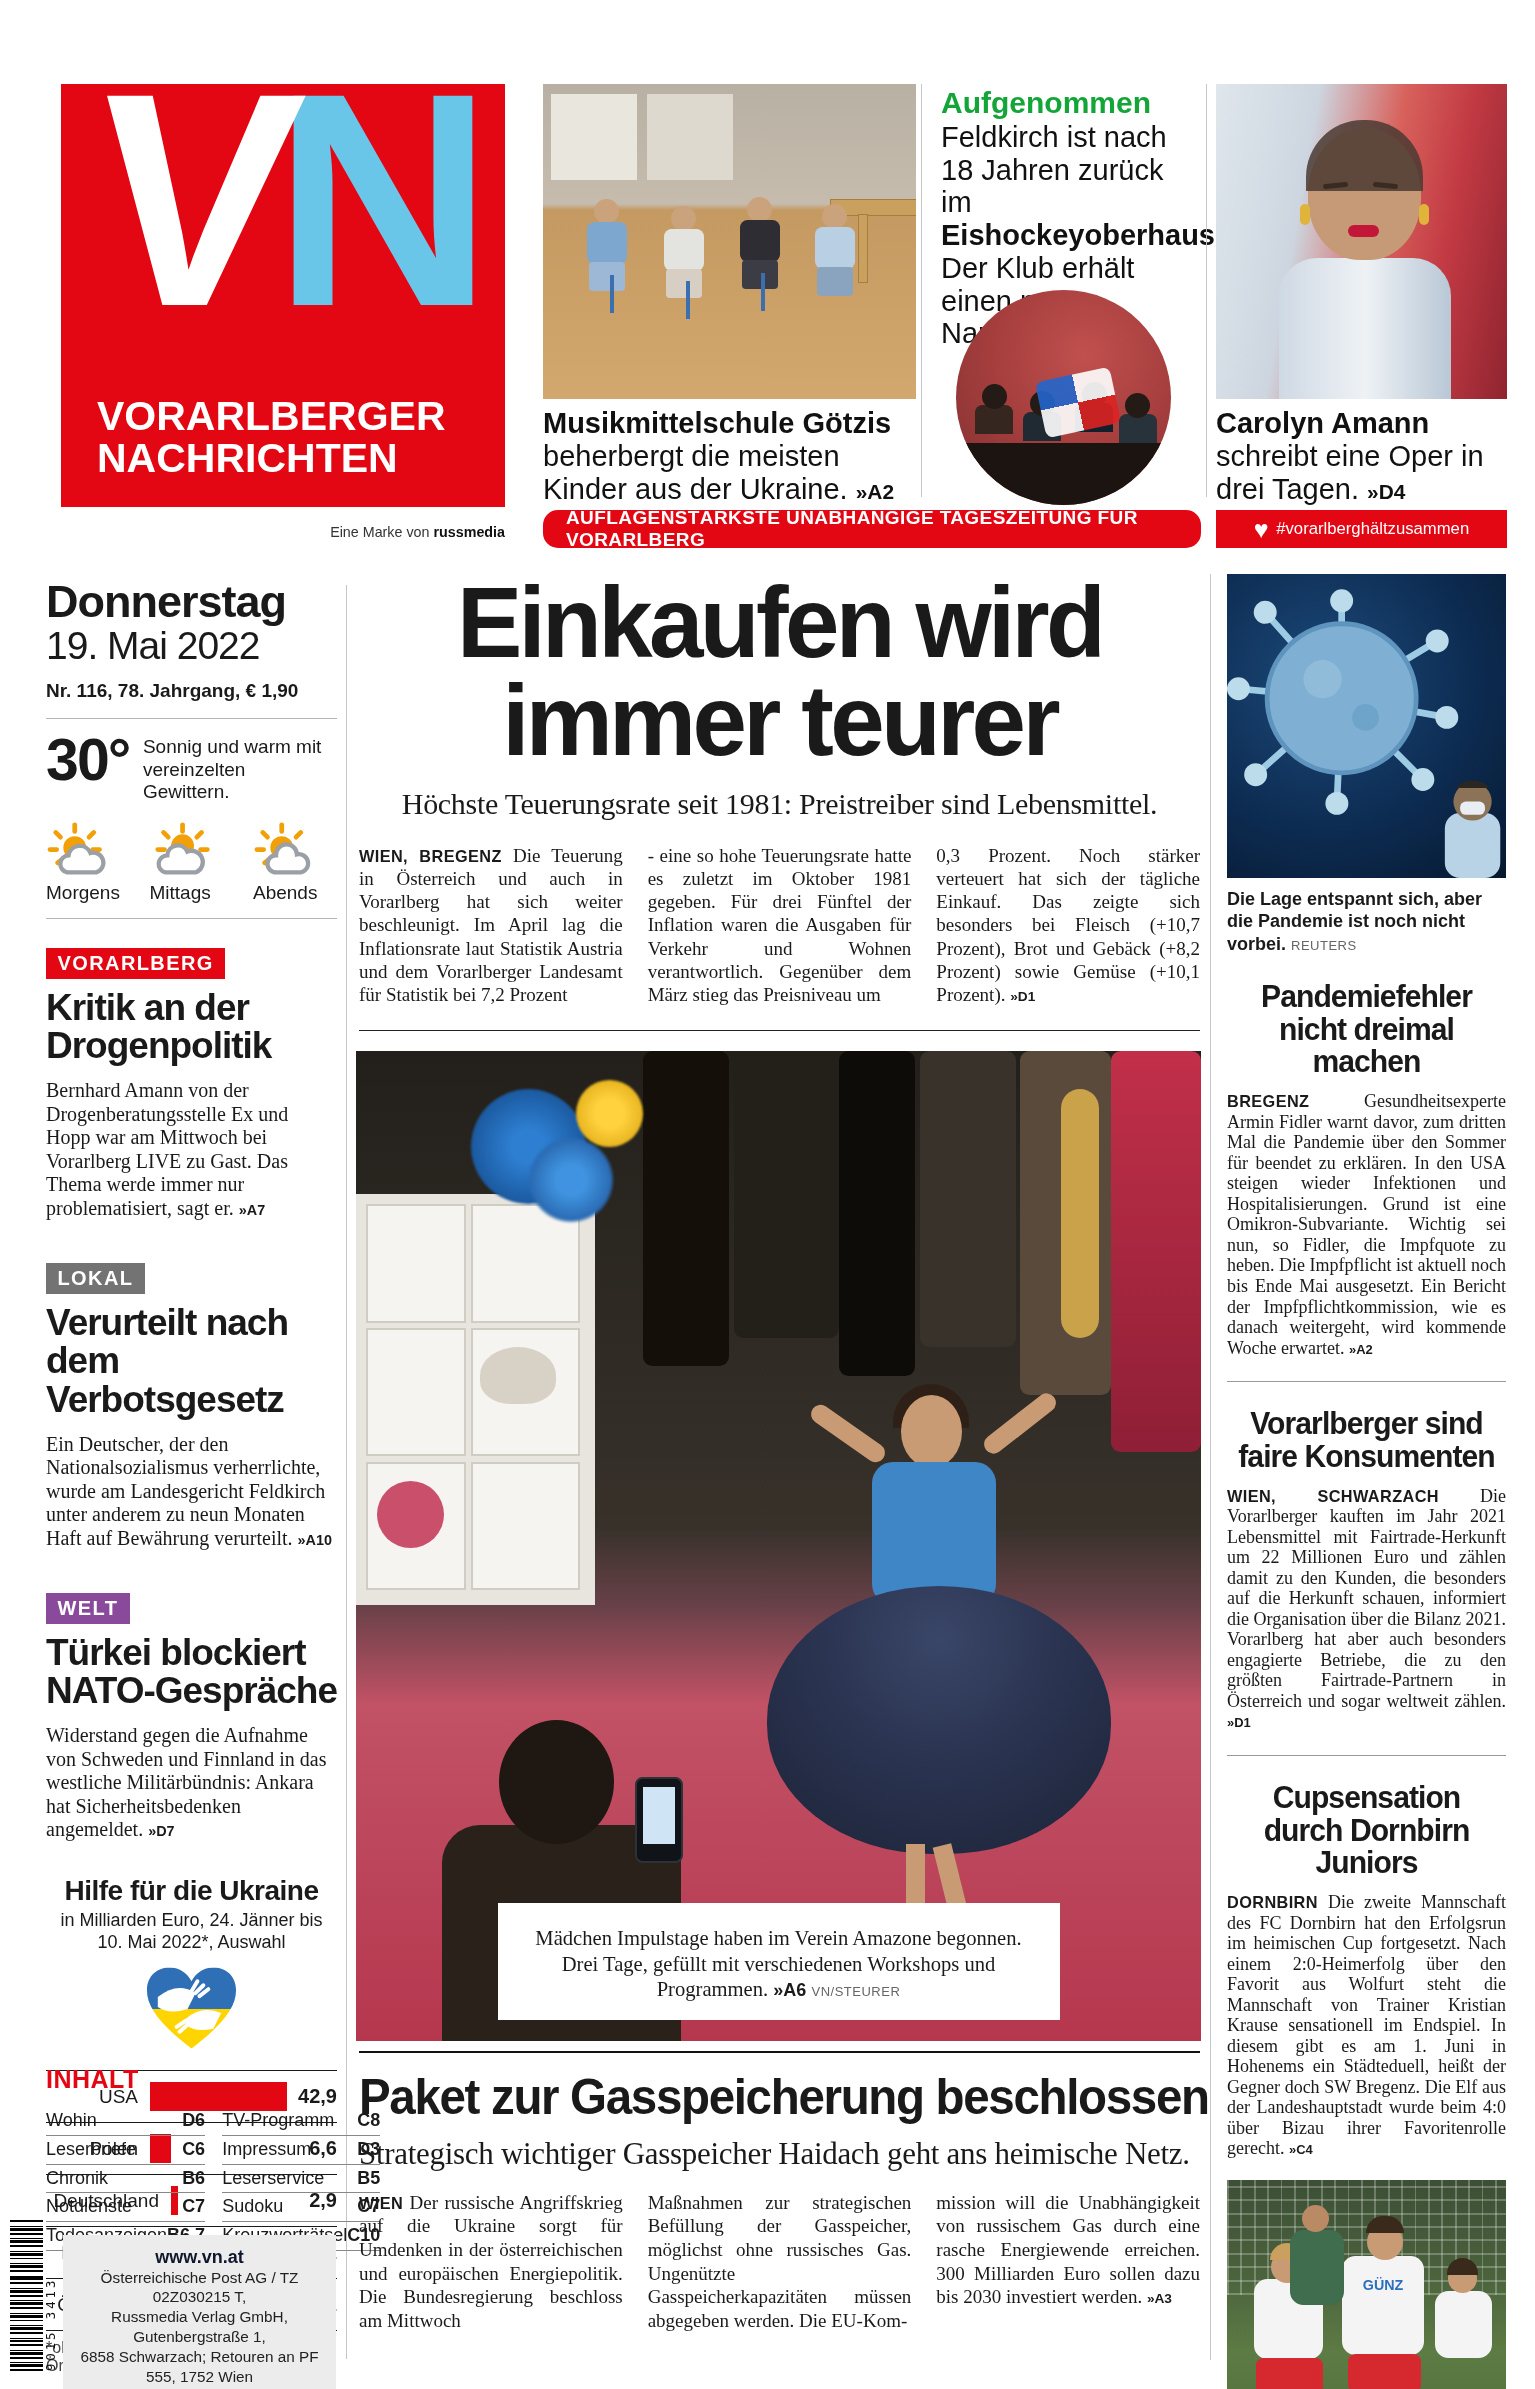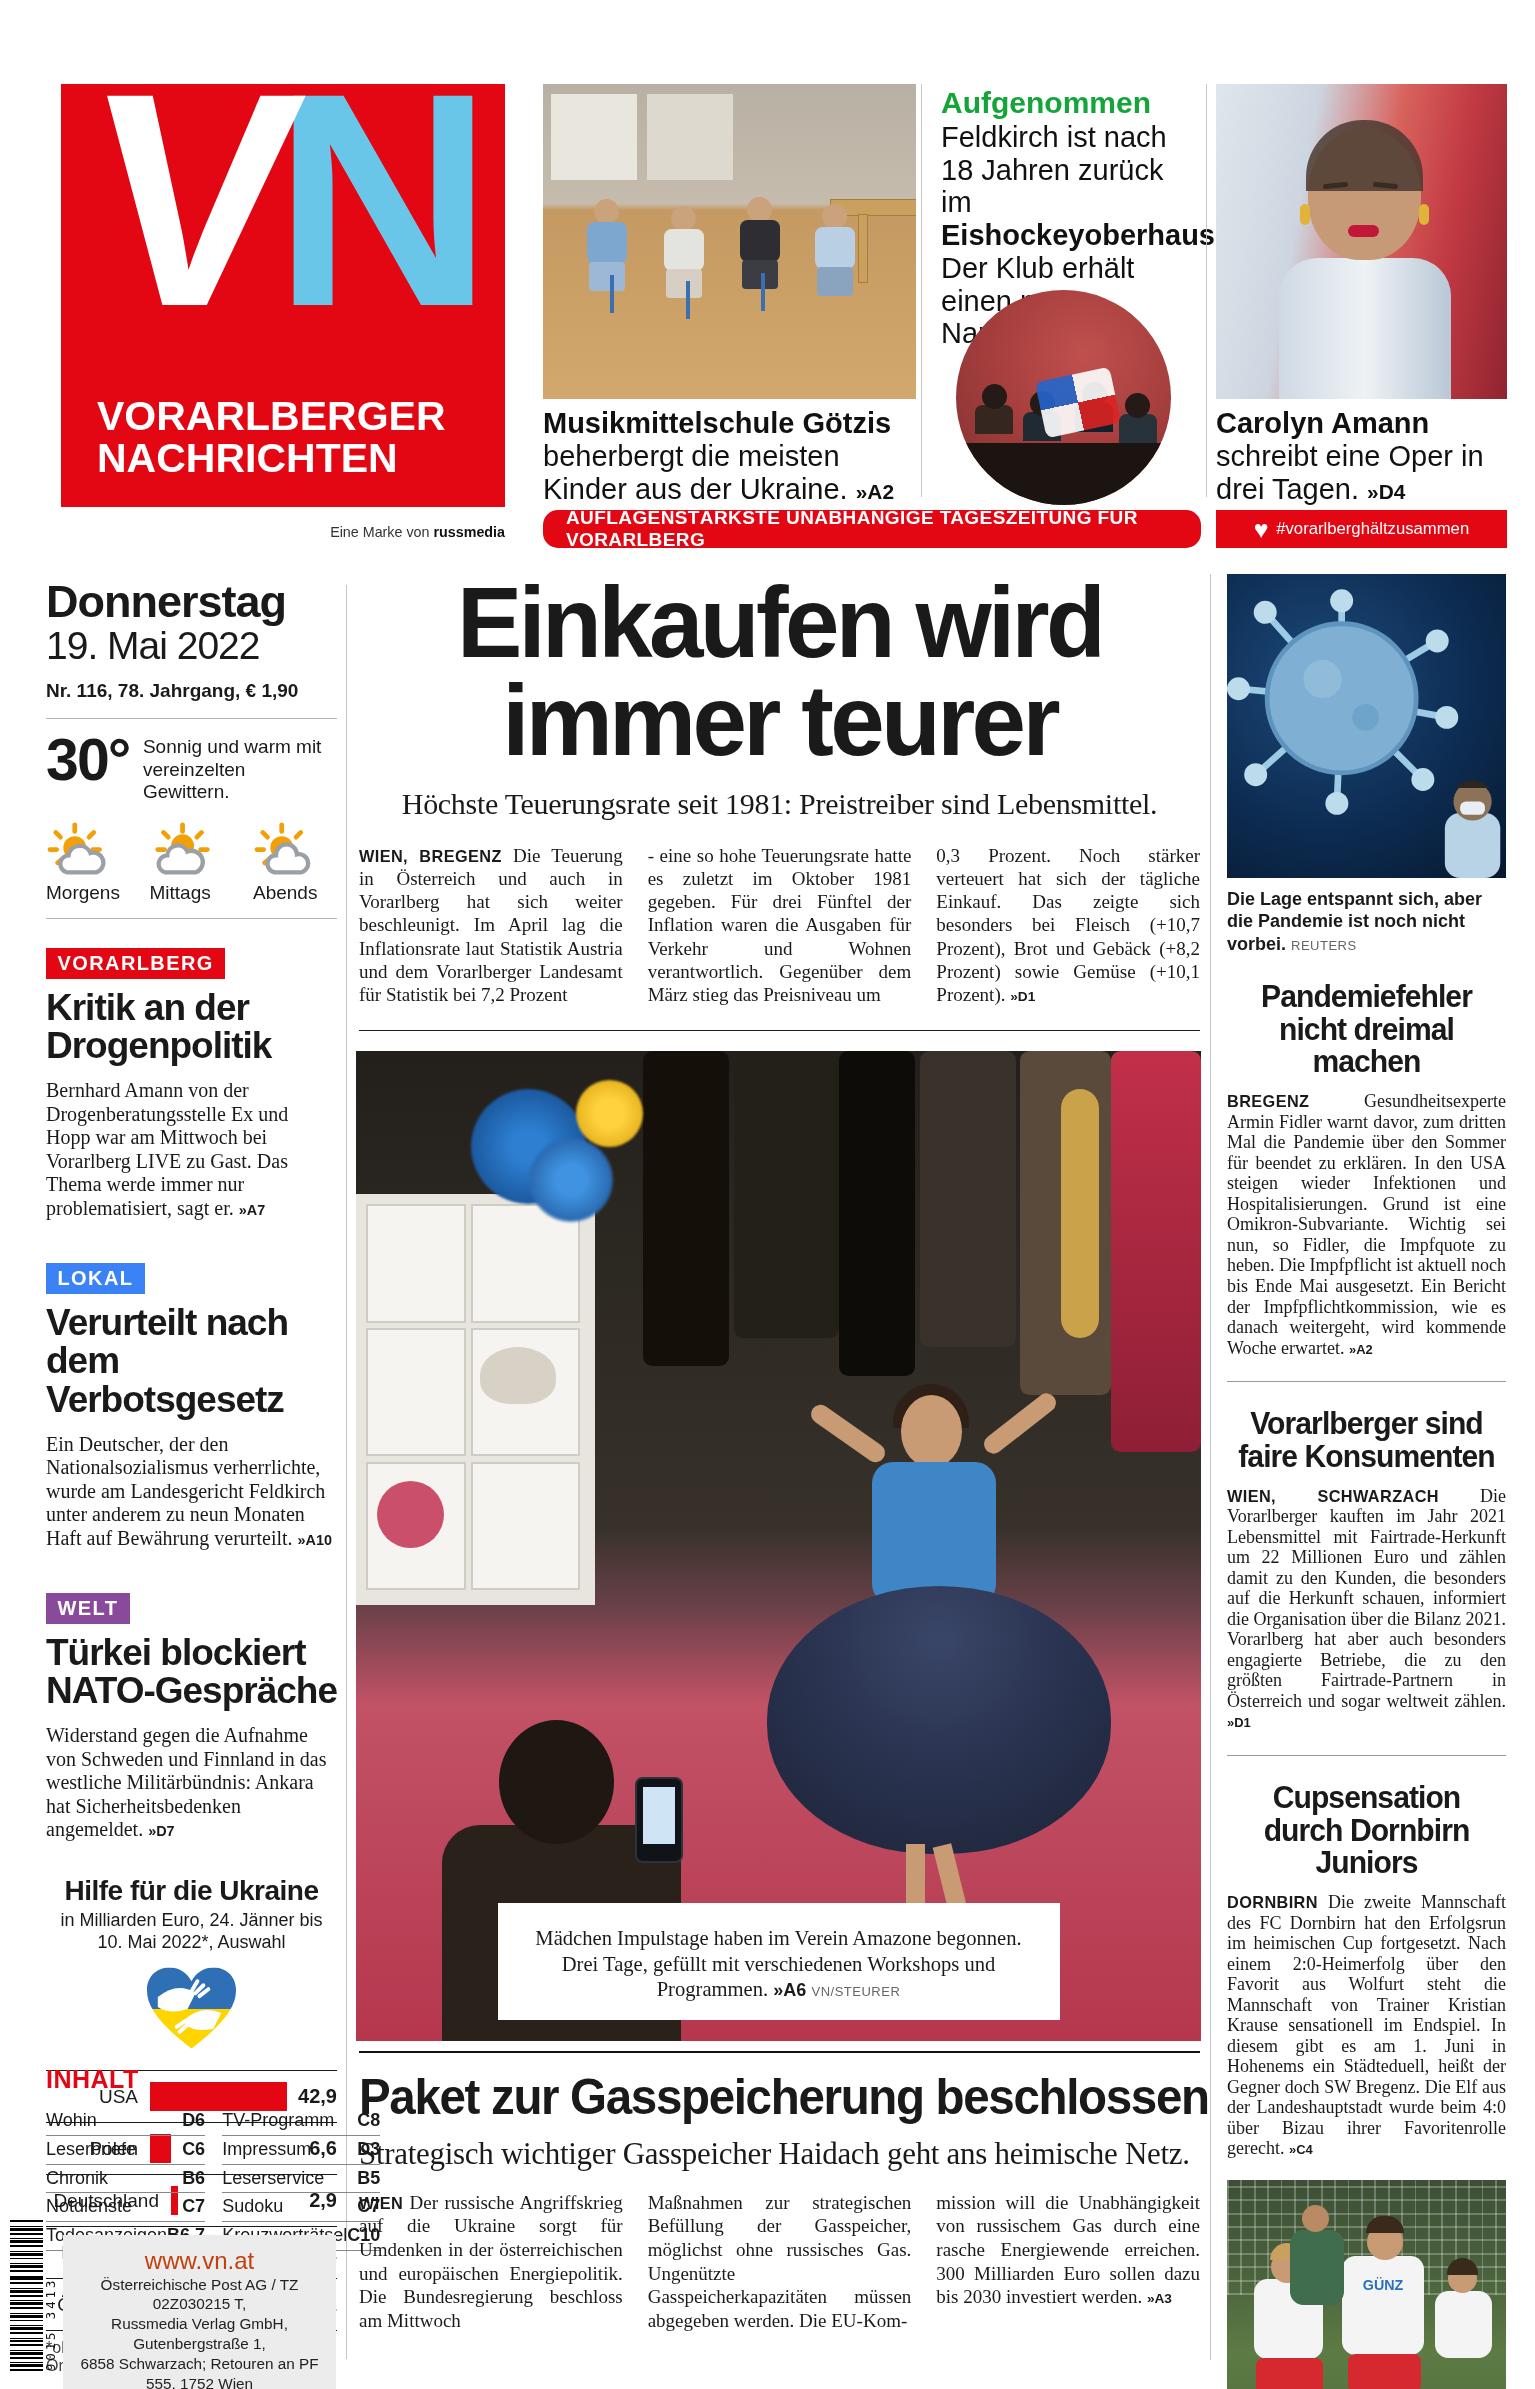--- a/index.html
+++ b/index.html
@@ -144,21 +144,21 @@
                repeating-linear-gradient(0deg,rgba(255,255,255,.25) 0 1.9px,transparent 1.9px 13.4px);}
 
   
   .inhalt{left:46px;top:2065px;width:291px;}
   .inhalt-title{color:#e30613;font-weight:bold;font-size:25px;letter-spacing:0.5px;}
   .itable{display:flex;gap:17px;margin-top:13.4px;}
   .icol{flex:1;}
   .irow{display:flex;justify-content:space-between;font-size:18px;padding:2.9px 0 3.8px;border-bottom:1px solid #888;}
   .irow b{font-weight:bold;}
   .footbox{left:63px;top:2235px;width:273px;background:#ececec;text-align:center;padding:11.5px 7.6px 13.4px;box-sizing:border-box;}
-  .footurl{color:#c2410c;font-weight:normal;font-size:24px;}
+  .footurl{color:#0f172a;font-weight:bold;font-size:18px;}
   .footline{font-size:15.3px;line-height:1.3;color:#222;}
   .barcode-wrap{left:-59px;top:2258px;width:182px;height:44px;transform:rotate(-90deg);}
   .barcode{width:153px;height:32.5px;background:repeating-linear-gradient(90deg,#000 0 1.9px,#fff 1.9px 3.8px,#000 3.8px 6.7px,#fff 6.7px 7.6px,#000 7.6px 8.6px,#fff 8.6px 12.4px);}
   .barcode-digits{font-family:"DejaVu Sans Mono",monospace;font-size:12.4px;letter-spacing:2.9px;color:#111;}
 
   .bottom-story{left:359px;top:2051px;width:841px;}
   .bs-rule{border:none;border-top:2.9px solid #111;margin:0;}
   .bs-h{font-size:50px;font-weight:bold;letter-spacing:-1.4px;margin-top:15.3px;transform:scaleX(.95);transform-origin:left;white-space:nowrap;}
   .bs-sub{font-size:31px;margin-top:9.6px;letter-spacing:-0.3px;}
   .bs-cols{display:flex;gap:25px;margin-top:19px;}
@@ -342,21 +342,21 @@
     <div class="rail-sec">
       <span class="tag" style="background:#e30613;">VORARLBERG</span>
       <div class="rail-h">Kritik an der Drogenpolitik</div>
       <div class="rail-body serif">
         <span>Bernhard Amann von der Drogenberatungsstelle Ex und Hopp war am Mittwoch bei Vorarlberg LIVE zu Gast. Das Thema werde immer nur problematisiert, sagt er.</span>
         <b class="ref">»A7</b>
       </div>
     </div>
 
     <div class="rail-sec" style="margin-top:42px;">
-      <span class="tag" style="background:#3b82f6;">LOKAL</span>
+      <span class="tag" style="background:#737373;">LOKAL</span>
       <div class="rail-h">Verurteilt nach dem Verbotsgesetz</div>
       <div class="rail-body serif">
         <span>Ein Deutscher, der den Nationalsozialismus verherrlichte, wurde am Landesgericht Feldkirch unter anderem zu neun Monaten Haft auf Bewährung verurteilt.</span>
         <b class="ref">»A10</b>
       </div>
     </div>
 
     <div class="rail-sec" style="margin-top:42px;">
       <span class="tag" style="background:#8a4a9b;">WELT</span>
       <div class="rail-h">Türkei blockiert NATO-Gespräche</div>

